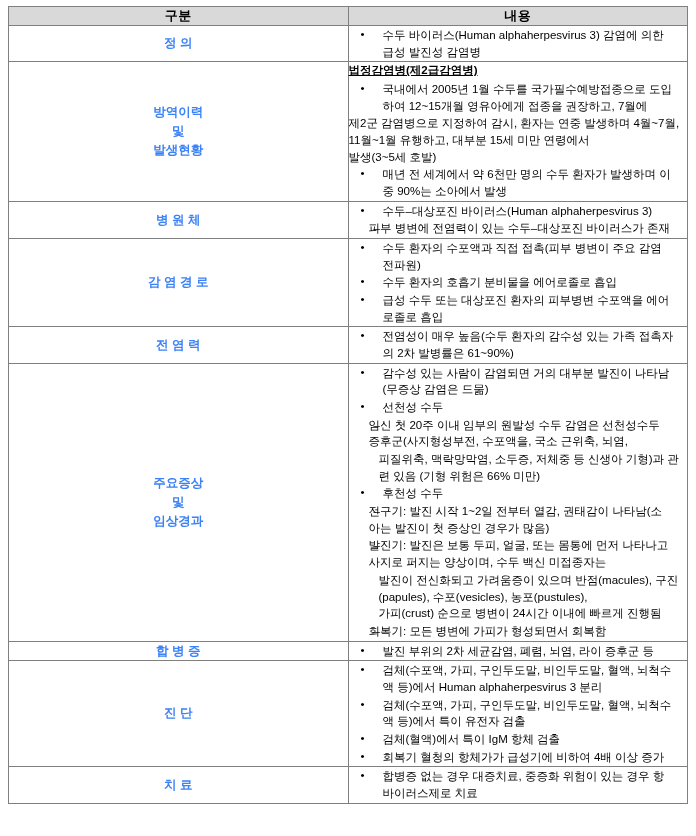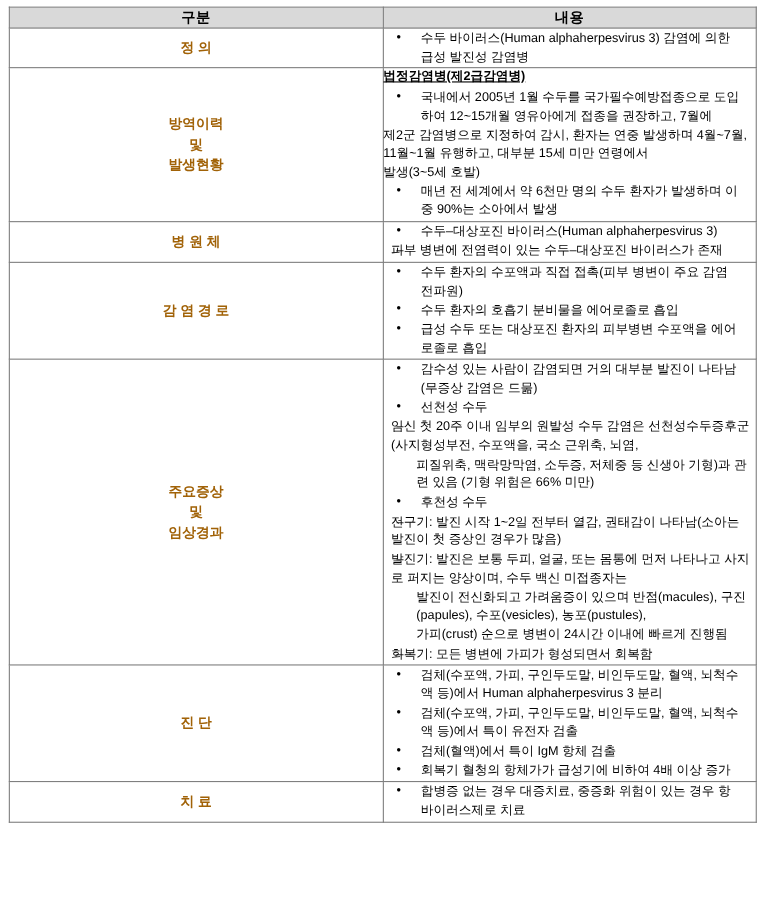--- a/index.html
+++ b/index.html
@@ -34,21 +34,21 @@
     color: #000;
     padding: 5px 0 6px 0;
     letter-spacing: 0.5px;
   }
   .label {
     width: 84px;
     background: #ffffff;
     text-align: center;
     font-weight: bold;
     font-size: 12.5px;
-    color: #a16207;
+    color: #3b82f6;
     padding: 4px 2px;
     line-height: 1.5;
   }
   .content {
     padding: 5px 8px 6px 8px;
     font-size: 11.5px;
     line-height: 1.5;
     color: #000;
   }
   .content .line {
@@ -58,21 +58,21 @@
   }
   .content .line::before {
     content: "•";
     position: absolute;
     left: 0;
     top: -1px;
   }
   .content .sub {
     position: relative;
     padding-left: 4px;
-    margin: 1px 3px;
+    margin: 1px 16px;
   }
   .content .sub::before {
     content: "–";
     position: absolute;
     left: 9px;
     top: 0;
   }
   .content .cont {
     margin: 0;
   }
@@ -125,32 +125,44 @@
         </tr>
         <tr>
           <td class="label">감 염 경 로</td>
           <td class="content tight">
             <div class="line">수두 환자의 수포액과 직접 접촉(피부 병변이 주요 감염 전파원)</div>
             <div class="line">수두 환자의 호흡기 분비물을 에어로졸로 흡입</div>
             <div class="line">급성 수두 또는 대상포진 환자의 피부병변 수포액을 에어로졸로 흡입</div>
           </td>
         </tr>
         <tr>
+          <td class="label">전 염 력</td>
+          <td class="content tight">
+            <div class="line">전염성이 매우 높음(수두 환자의 감수성 있는 가족 접촉자의 2차 발병률은 61~90%)</div>
+          </td>
+        </tr>
+        <tr>
           <td class="label">주요증상<br>및<br>임상경과</td>
           <td class="content tight">
             <div class="line">감수성 있는 사람이 감염되면 거의 대부분 발진이 나타남(무증상 감염은 드묾)</div>
             <div class="line">선천성 수두</div>
             <div class="sub">임신 첫 20주 이내 임부의 원발성 수두 감염은 선천성수두증후군(사지형성부전, 수포액을, 국소 근위축, 뇌염,</div>
             <div class="cont30">피질위축, 맥락망막염, 소두증, 저체중 등 신생아 기형)과 관련 있음 (기형 위험은 66% 미만)</div>
             <div class="line">후천성 수두</div>
             <div class="sub">전구기: 발진 시작 1~2일 전부터 열감, 권태감이 나타남(소아는 발진이 첫 증상인 경우가 많음)</div>
             <div class="sub">발진기: 발진은 보통 두피, 얼굴, 또는 몸통에 먼저 나타나고 사지로 퍼지는 양상이며, 수두 백신 미접종자는</div>
             <div class="cont30">발진이 전신화되고 가려움증이 있으며 반점(macules), 구진(papules), 수포(vesicles), 농포(pustules),</div>
             <div class="cont30">가피(crust) 순으로 병변이 24시간 이내에 빠르게 진행됨</div>
             <div class="sub">회복기: 모든 병변에 가피가 형성되면서 회복함</div>
+          </td>
+        </tr>
+        <tr>
+          <td class="label">합 병 증</td>
+          <td class="content tight">
+            <div class="line">발진 부위의 2차 세균감염, 폐렴, 뇌염, 라이 증후군 등</div>
           </td>
         </tr>
         <tr>
           <td class="label">진    단</td>
           <td class="content tight">
             <div class="line">검체(수포액, 가피, 구인두도말, 비인두도말, 혈액, 뇌척수액 등)에서 Human alphaherpesvirus 3 분리</div>
             <div class="line">검체(수포액, 가피, 구인두도말, 비인두도말, 혈액, 뇌척수액 등)에서 특이 유전자 검출</div>
             <div class="line">검체(혈액)에서 특이 IgM 항체 검출</div>
             <div class="line">회복기 혈청의 항체가가 급성기에 비하여 4배 이상 증가</div>
           </td>

